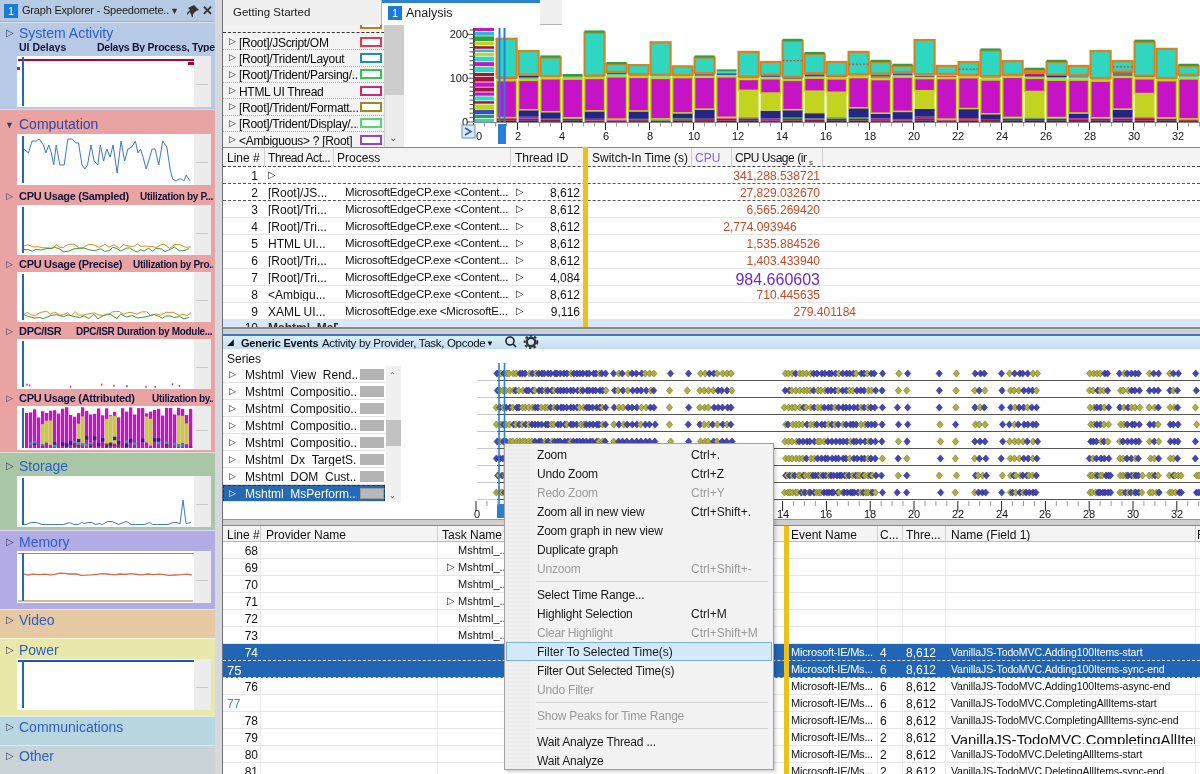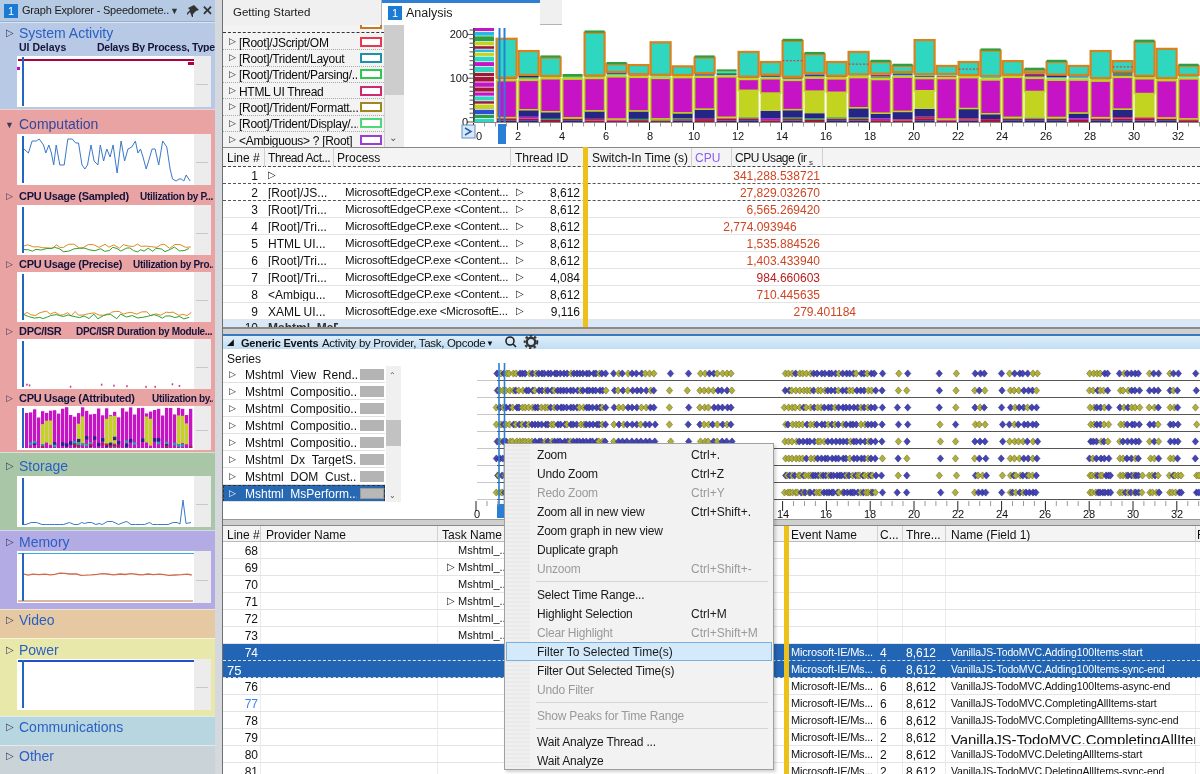--- a/index.html
+++ b/index.html
@@ -750,21 +750,21 @@
 <div class="t" style="left:345px;top:254px;width:172px;height:13px;font-size:11.5px;letter-spacing:-.2px;color:#111;">MicrosoftEdgeCP.exe &lt;Content...</div>
 <div style="left:516px;top:254px;width:12px;height:13px;font-size:10px;color:#222;">▷</div>
 <div style="left:528px;top:254px;width:52px;height:13px;font-size:12px;text-align:right;color:#111;">8,612</div>
 <div style="left:700px;top:254px;width:120px;height:13px;font-size:12px;text-align:right;color:#cf4522;">1,403.433940</div>
 <div style="left:223px;top:269px;width:977px;height:17px;border-bottom:1px solid #e4e4e4;"></div>
 <div style="left:227px;top:271px;width:31px;height:13px;font-size:12px;text-align:right;color:#111;">7</div>
 <div class="t" style="left:268px;top:271px;width:64px;height:13px;font-size:12px;color:#111;">[Root]/Tri...</div>
 <div class="t" style="left:345px;top:271px;width:172px;height:13px;font-size:11.5px;letter-spacing:-.2px;color:#111;">MicrosoftEdgeCP.exe &lt;Content...</div>
 <div style="left:516px;top:271px;width:12px;height:13px;font-size:10px;color:#222;">▷</div>
 <div style="left:528px;top:271px;width:52px;height:13px;font-size:12px;text-align:right;color:#111;">4,084</div>
-<div style="left:700px;top:271px;width:120px;height:13px;font-size:12px;text-align:right;color:#b91c1c;">984.660603</div>
+<div style="left:700px;top:271px;width:120px;height:13px;font-size:16px;text-align:right;color:#6d28d9;">984.660603</div>
 <div style="left:223px;top:286px;width:977px;height:17px;border-bottom:1px solid #e4e4e4;"></div>
 <div style="left:227px;top:288px;width:31px;height:13px;font-size:12px;text-align:right;color:#111;">8</div>
 <div class="t" style="left:268px;top:288px;width:64px;height:13px;font-size:12px;color:#111;">&lt;Ambigu...</div>
 <div class="t" style="left:345px;top:288px;width:172px;height:13px;font-size:11.5px;letter-spacing:-.2px;color:#111;">MicrosoftEdgeCP.exe &lt;Content...</div>
 <div style="left:516px;top:288px;width:12px;height:13px;font-size:10px;color:#222;">▷</div>
 <div style="left:528px;top:288px;width:52px;height:13px;font-size:12px;text-align:right;color:#111;">8,612</div>
 <div style="left:700px;top:288px;width:120px;height:13px;font-size:12px;text-align:right;color:#cf4522;">710.445635</div>
 <div style="left:223px;top:303px;width:977px;height:17px;border-bottom:1px solid #e4e4e4;"></div>
 <div style="left:227px;top:305px;width:31px;height:13px;font-size:12px;text-align:right;color:#111;">9</div>
 <div class="t" style="left:268px;top:305px;width:64px;height:13px;font-size:12px;color:#111;">XAML UI...</div>
@@ -2013,21 +2013,21 @@
 <div class="t" style="left:880px;top:663px;width:20px;height:13px;font-size:12px;color:#fff;">6</div>
 <div class="t" style="left:906px;top:663px;width:38px;height:13px;font-size:12px;color:#fff;">8,612</div>
 <div class="t" style="left:951px;top:663px;width:244px;height:13px;font-size:10.5px;color:#fff;letter-spacing:-.1px;">VanillaJS-TodoMVC.Adding100Items-sync-end</div>
 <div style="left:223px;top:694px;width:977px;height:1px;background:#e4e4e4;"></div>
 <div style="left:227px;top:680px;width:31px;height:13px;font-size:12px;text-align:right;color:#111;">76</div>
 <div class="t" style="left:791px;top:680px;width:86px;height:13px;font-size:11px;color:#111;letter-spacing:-.2px;">Microsoft-IE/Ms...</div>
 <div class="t" style="left:880px;top:680px;width:20px;height:13px;font-size:12px;color:#111;">6</div>
 <div class="t" style="left:906px;top:680px;width:38px;height:13px;font-size:12px;color:#111;">8,612</div>
 <div class="t" style="left:951px;top:680px;width:244px;height:13px;font-size:10.5px;color:#111;letter-spacing:-.1px;">VanillaJS-TodoMVC.Adding100Items-async-end</div>
 <div style="left:223px;top:711px;width:977px;height:1px;background:#e4e4e4;"></div>
-<div style="left:227px;top:697px;width:31px;height:13px;font-size:12px;text-align:right;color:#3b82f6;">77</div>
+<div style="left:227px;top:697px;width:31px;height:13px;font-size:12px;text-align:left;color:#3b82f6;">77</div>
 <div class="t" style="left:791px;top:697px;width:86px;height:13px;font-size:11px;color:#111;letter-spacing:-.2px;">Microsoft-IE/Ms...</div>
 <div class="t" style="left:880px;top:697px;width:20px;height:13px;font-size:12px;color:#111;">6</div>
 <div class="t" style="left:906px;top:697px;width:38px;height:13px;font-size:12px;color:#111;">8,612</div>
 <div class="t" style="left:951px;top:697px;width:244px;height:13px;font-size:10.5px;color:#111;letter-spacing:-.1px;">VanillaJS-TodoMVC.CompletingAllItems-start</div>
 <div style="left:223px;top:728px;width:977px;height:1px;background:#e4e4e4;"></div>
 <div style="left:227px;top:714px;width:31px;height:13px;font-size:12px;text-align:right;color:#111;">78</div>
 <div class="t" style="left:791px;top:714px;width:86px;height:13px;font-size:11px;color:#111;letter-spacing:-.2px;">Microsoft-IE/Ms...</div>
 <div class="t" style="left:880px;top:714px;width:20px;height:13px;font-size:12px;color:#111;">6</div>
 <div class="t" style="left:906px;top:714px;width:38px;height:13px;font-size:12px;color:#111;">8,612</div>
 <div class="t" style="left:951px;top:714px;width:244px;height:13px;font-size:10.5px;color:#111;letter-spacing:-.1px;">VanillaJS-TodoMVC.CompletingAllItems-sync-end</div>

